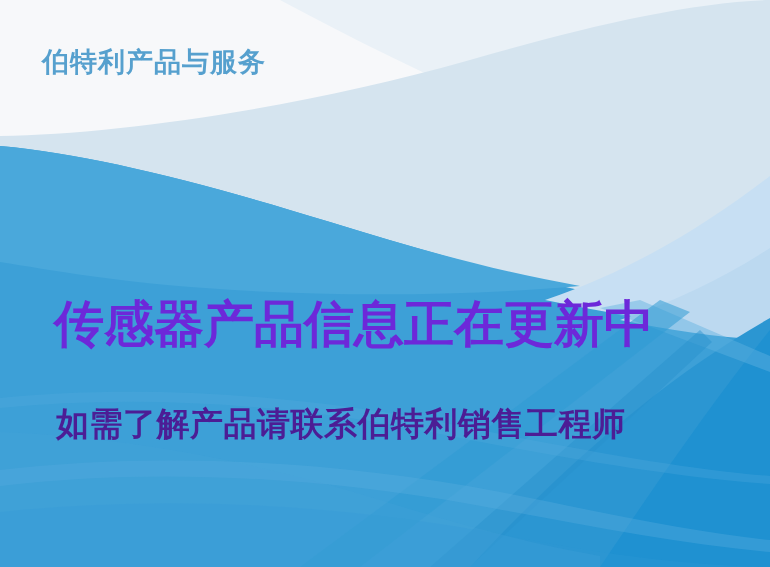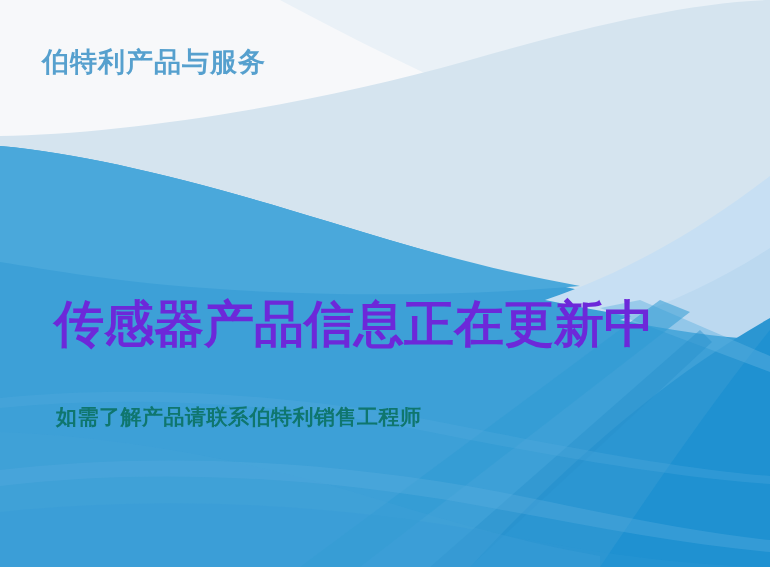--- a/index.html
+++ b/index.html
@@ -55,25 +55,25 @@
     letter-spacing: 0px;
     line-height: 1.12;
     color: #6d28d9;
     white-space: nowrap;
     font-family: "DejaVu Sans", "Liberation Sans", sans-serif;
   }
   #sub-title {
     position: absolute;
     left: 56px;
     top: 405px;
-    font-size: 21px;
+    font-size: 33px;
     font-weight: bold;
     letter-spacing: 0.5px;
     line-height: 1.15;
-    color: #0f766e;
+    color: #4c1d95;
     white-space: nowrap;
     font-family: "DejaVu Sans", "Liberation Sans", sans-serif;
   }
 </style>
 </head>
 <body>
 
 <div id="banner">
 
   <svg id="bg-svg" viewBox="0 0 770 567" preserveAspectRatio="none">

